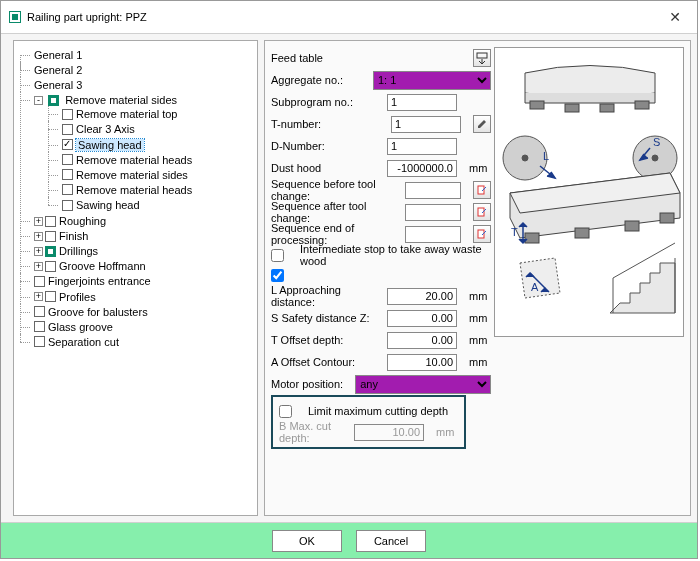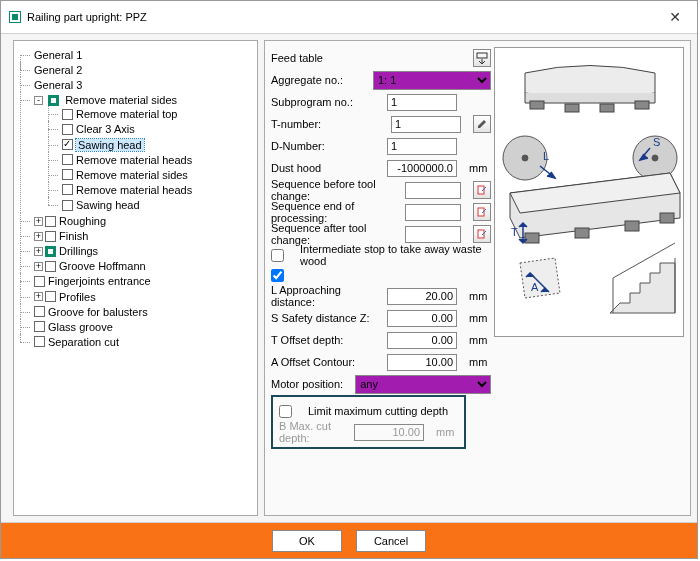--- a/index.html
+++ b/index.html
@@ -201,21 +201,21 @@
   }
   .limit-box .row.disabled { color: #999; }
   .limit-box .row.disabled .inp { color: #999; background: #fafafa; }
   .footer {
     height: 36px;
     display: flex;
     align-items: center;
     justify-content: center;
     gap: 14px;
     border-top: 1px solid #d0d0d0;
-    background: #f97316;
+    background: #86efac;
   }
   .footer button {
     width: 70px; height: 22px;
     border: 1px solid #888;
     background: #fff;
     font-family: inherit;
     font-size: 11px;
     cursor: pointer;
   }
   svg text { font: 11px Arial; }
@@ -311,39 +311,39 @@
           <label>Sequence before tool change:</label>
           <input class="inp left" style="width: 56px;">
           <button class="iconbtn">
             <svg width="10" height="10">
                 <rect x="1" y="1" width="6" height="8" fill="#fff" stroke="#d33"></rect>
                 <path d="M5 6 L9 2" stroke="#36c"></path>
               </svg>
           </button>
         </div>
         <div class="row">
+          <label>Sequence after tool change:</label>
+          <input class="inp left" style="width: 56px;">
+          <button class="iconbtn">
+            <svg width="10" height="10">
+                <rect x="1" y="1" width="6" height="8" fill="#fff" stroke="#d33"></rect>
+                <path d="M5 6 L9 2" stroke="#36c"></path>
+              </svg>
+          </button>
+        </div>
+        <div class="row">
           <label>Sequence end of processing:</label>
           <input class="inp left" style="width: 56px;">
           <button class="iconbtn">
             <svg width="10" height="10">
                 <rect x="1" y="1" width="6" height="8" fill="#fff" stroke="#d33"></rect>
                 <path d="M5 6 L9 2" stroke="#36c"></path>
               </svg>
           </button>
         </div>
-        <div class="row">
-          <label>Sequence after tool change:</label>
-          <input class="inp left" style="width: 56px;">
-          <button class="iconbtn">
-            <svg width="10" height="10">
-                <rect x="1" y="1" width="6" height="8" fill="#fff" stroke="#d33"></rect>
-                <path d="M5 6 L9 2" stroke="#36c"></path>
-              </svg>
-          </button>
-        </div>
         <div class="row chkrow">
           <input type="checkbox" style="">
           <label>Intermediate stop to take away waste wood</label>
         </div>
         <div class="row chkrow">
           <input type="checkbox" checked="" style="">
         </div>
         <div class="row">
           <label>L Approaching distance:</label>
           <input class="inp" value="20.00" style="">

